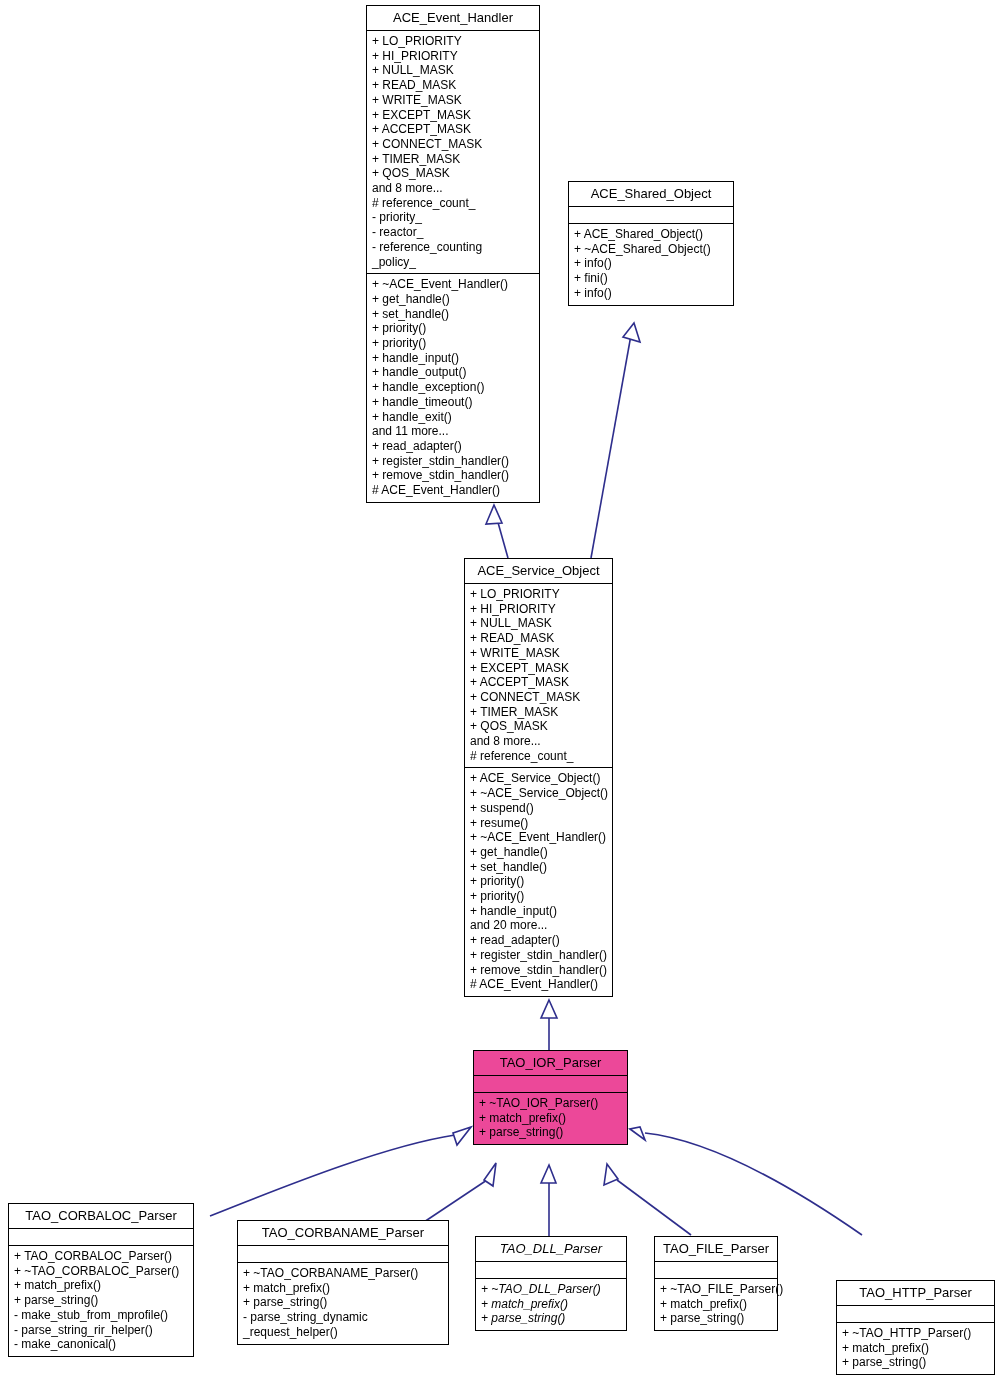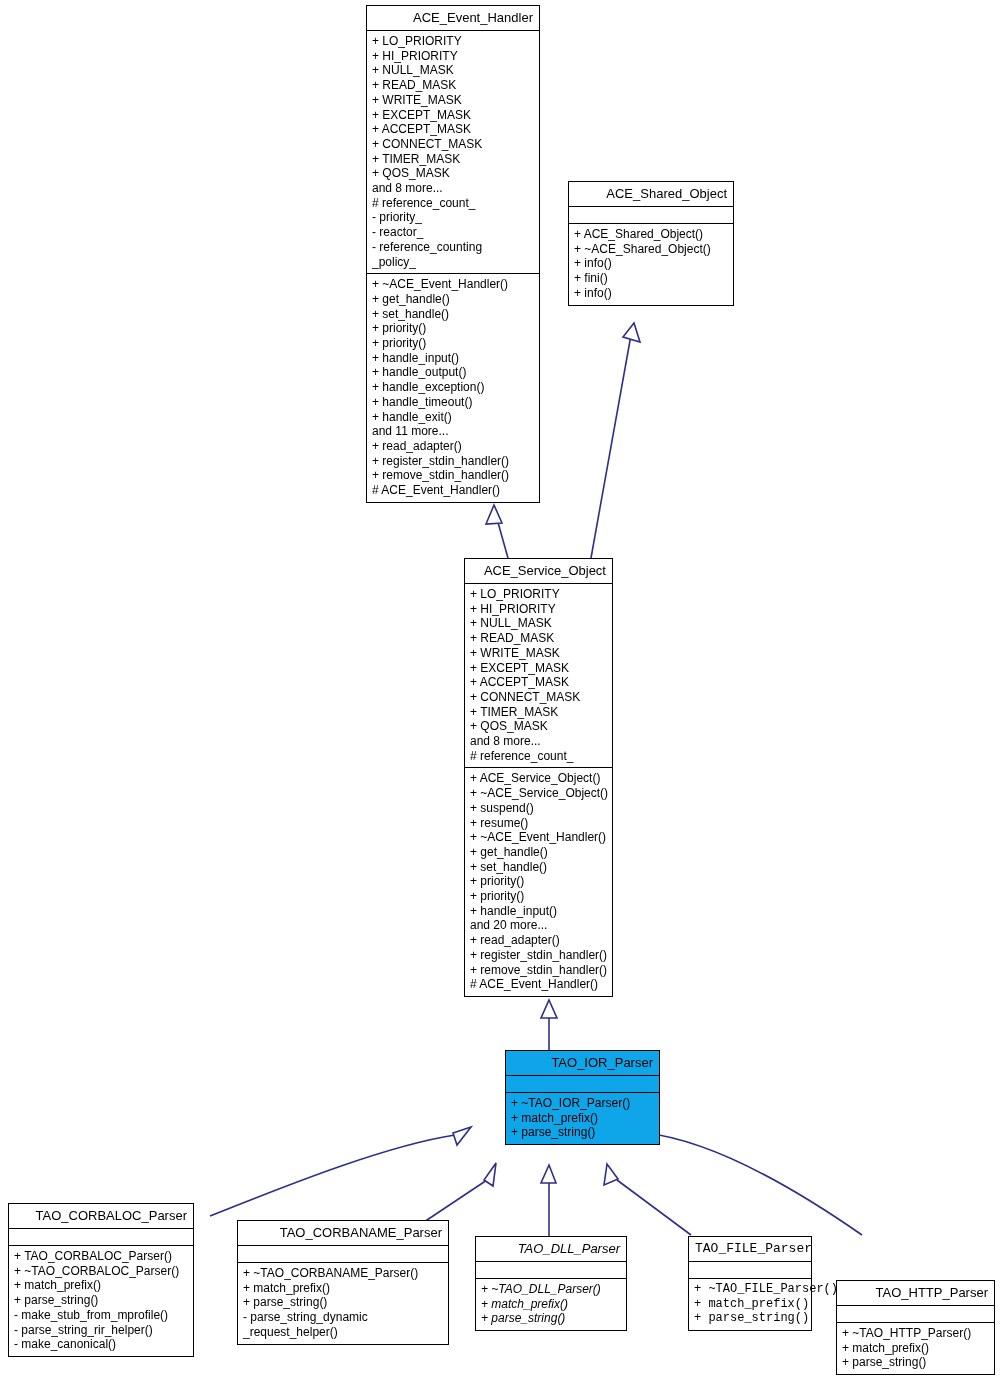--- a/index.html
+++ b/index.html
@@ -27,25 +27,24 @@
     pointer-events: none;
   }
   .node {
     position: absolute;
     box-sizing: border-box;
     border: 1px solid #000000;
     background: #ffffff;
     z-index: 5;
   }
   .node.highlight {
-    background: #0ea5e9;
-    margin-left: 32px;
+    background: #ec4899;
   }
   .node-title {
-    text-align: right;
+    text-align: center;
     font-size: 13px;
     line-height: 15px;
     padding: 4px 6px 5px 6px;
     color: #000000;
     white-space: nowrap;
   }
   .sep {
     border-top: 1px solid #000000;
     height: 0;
     font-size: 0;
@@ -242,21 +241,21 @@
     <div class="sep"></div>
     <div class="compartment empty"></div>
     <div class="sep"></div>
     <div class="compartment">
         <div class="row">+ ~TAO_DLL_Parser()</div>
         <div class="row">+ match_prefix()</div>
         <div class="row">+ parse_string()</div>
       </div>
   </div>
 
-  <div class="node" style="left:688px; top:1236px; width:124px;font-family:Liberation Mono, monospace;">
+  <div class="node" style="left:654px; top:1236px; width:124px;">
     <div class="node-title">TAO_FILE_Parser</div>
     <div class="sep"></div>
     <div class="compartment empty"></div>
     <div class="sep"></div>
     <div class="compartment">
         <div class="row">+ ~TAO_FILE_Parser()</div>
         <div class="row">+ match_prefix()</div>
         <div class="row">+ parse_string()</div>
       </div>
   </div>

